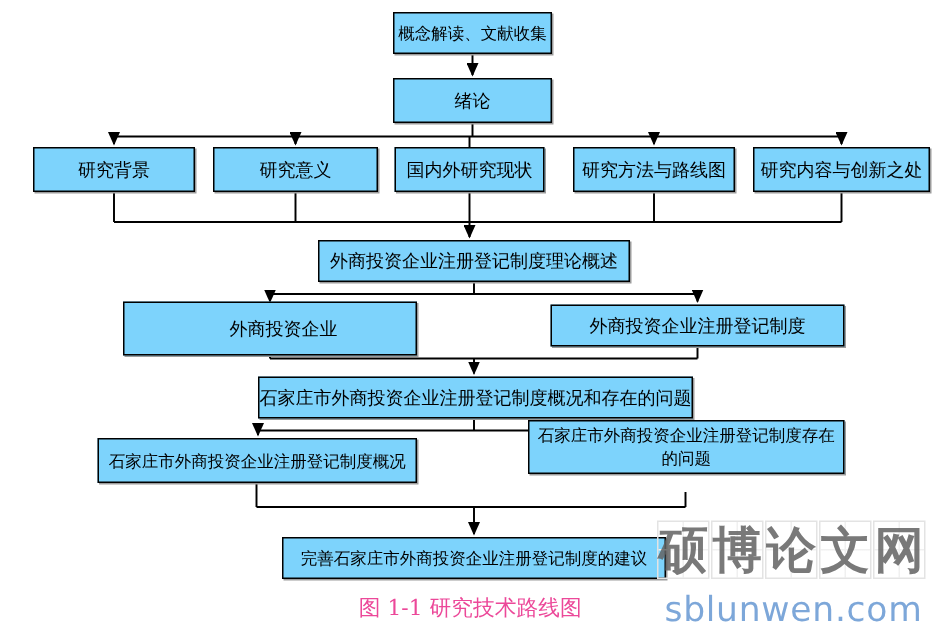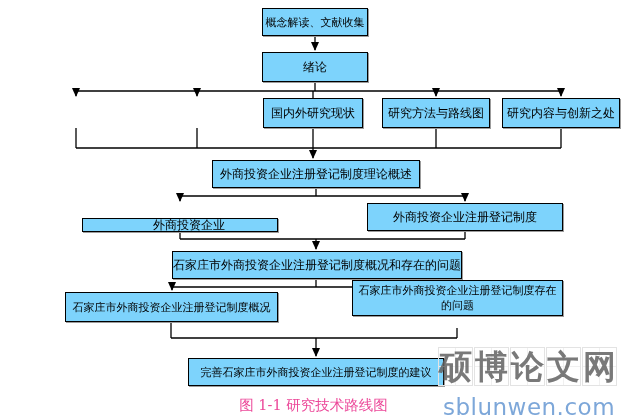--- a/index.html
+++ b/index.html
@@ -94,27 +94,29 @@
       <path d="M457,328 V338"></path>
       <path d="M171,338 H457"></path>
       <path d="M316,338 V356" marker-end="url(#ah)"></path>
     </g>
   </svg>
 
   <div class="node s11" style="left:262px;top:8px;width:106px;height:28px;">概念解读、文献收集</div>
 
   <div class="node" style="left:262px;top:52px;width:106px;height:30px;">绪论</div>
 
+  <div class="node" style="left:22px;top:98px;width:108px;height:30px;">研究背景</div>
+  <div class="node" style="left:142px;top:98px;width:110px;height:30px;">研究意义</div>
   <div class="node" style="left:263px;top:98px;width:100px;height:30px;">国内外研究现状</div>
   <div class="node" style="left:382px;top:98px;width:108px;height:30px;">研究方法与路线图</div>
   <div class="node" style="left:502px;top:98px;width:118px;height:30px;">研究内容与创新之处</div>
 
   <div class="node" style="left:212px;top:160px;width:208px;height:28px;">外商投资企业注册登记制度理论概述</div>
 
-  <div class="node" style="left:82px;top:218px;width:196px;height:14px;padding-left:20px;">外商投资企业</div>
+  <div class="node" style="left:82px;top:201px;width:196px;height:36px;padding-left:20px;">外商投资企业</div>
   <div class="node" style="left:367px;top:203px;width:196px;height:28px;">外商投资企业注册登记制度</div>
 
   <div class="node" style="left:172px;top:251px;width:290px;height:28px;">石家庄市外商投资企业注册登记制度概况和存在的问题</div>
 
   <div class="node s11" style="left:65px;top:292px;width:213px;height:30px;">石家庄市外商投资企业注册登记制度概况</div>
   <div class="node wrap s11" style="left:352px;top:280px;width:211px;height:36px;">石家庄市外商投资企业注册登记制度存在的问题</div>
 
   <div class="node s11" style="left:188px;top:358px;width:256px;height:28px;">完善石家庄市外商投资企业注册登记制度的建议</div>
 
   <div class="caption">图 1-1 研究技术路线图</div>

